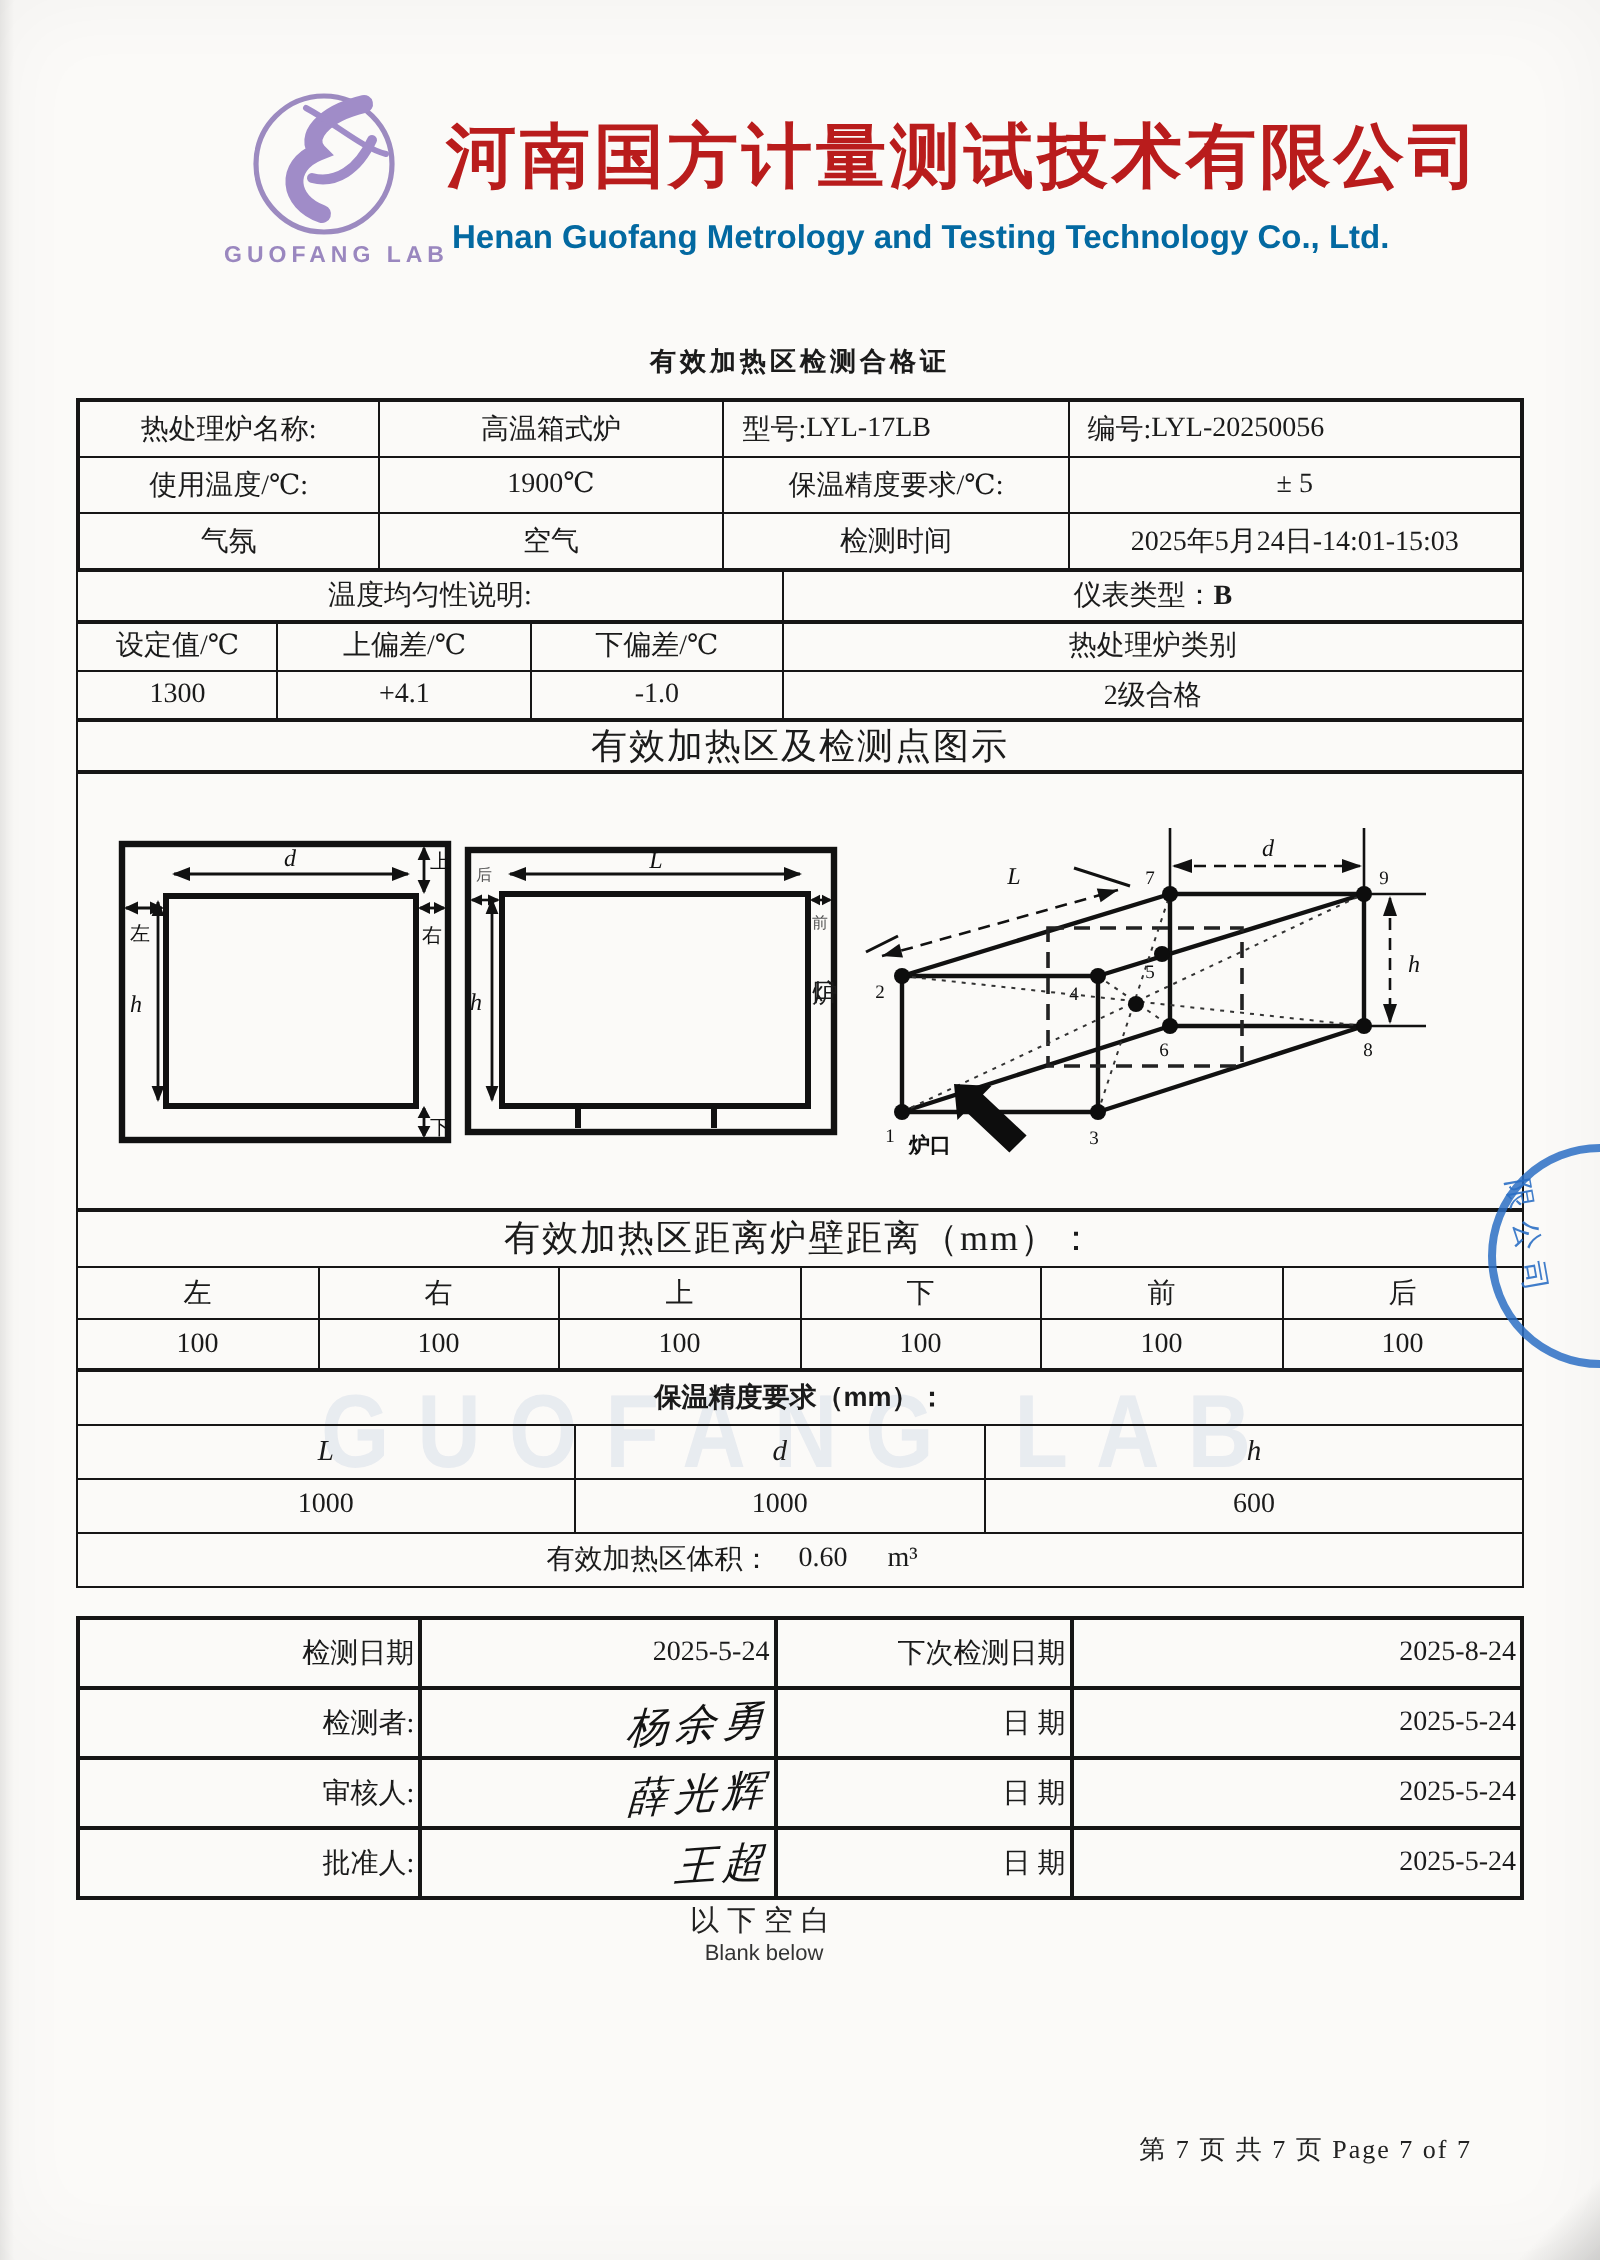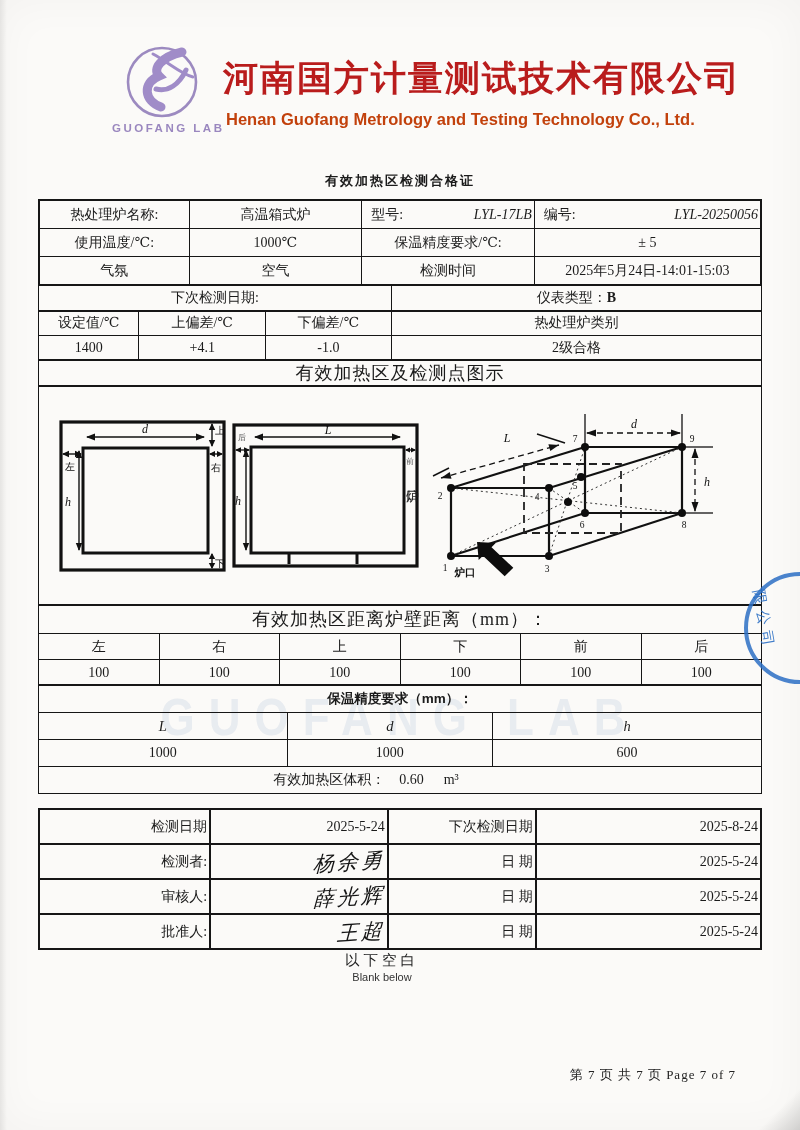--- a/index.html
+++ b/index.html
@@ -13,21 +13,21 @@
 
   
   .logo{position:absolute;left:112px;top:44px;width:100px;text-align:center;}
   .logo-mark{display:block;margin:0 auto;}
   .logo-caption{display:block;margin-top:2px;font-family:"Liberation Sans",sans-serif;
         font-size:11.5px;font-weight:bold;letter-spacing:2.5px;color:#9a87bf;white-space:nowrap;}
   .company-cn{position:absolute;left:223px;top:55px;width:545px;font-size:35px;font-weight:bold;
         letter-spacing:2px;color:#b91c1c;white-space:nowrap;}
   .company-en{position:absolute;left:226px;top:110px;width:545px;
         font-family:"Liberation Sans",sans-serif;font-size:16.5px;font-weight:bold;
-        color:#c2410c;white-space:nowrap;}
+        color:#0369a1;white-space:nowrap;}
 
   .doc-title{position:absolute;top:172px;left:0;width:800px;text-align:center;
         font-size:13px;font-weight:bold;letter-spacing:2px;}
 
   
   .wm{position:absolute;top:692px;left:140px;width:520px;text-align:center;
         font-family:"Liberation Sans",sans-serif;font-weight:bold;font-size:44px;
         letter-spacing:14px;color:rgba(140,165,200,0.17);transform:scaleY(1.18);}
   .stamp{position:absolute;top:572px;right:-56px;width:104px;height:104px;border-radius:50%;
         border:4.5px solid rgba(43,111,196,.85);}
@@ -40,21 +40,21 @@
   table{border-collapse:collapse;table-layout:fixed;width:724px;margin-top:-2px;}
   table:first-child{margin-top:0;}
   td{border:1.5px solid #161616;text-align:center;vertical-align:middle;
      font-size:14px;padding:0 2px;overflow:hidden;white-space:nowrap;}
   .tA{border:2px solid #161616;} .tA td{height:27px;}
   .tB td{height:26px;} .tC td{height:24px;} .tD td{height:26px;}
   .tE td{height:25px;} .tE .title-row td{height:28px;}
   .tF td{height:26px;} .tF .title-row td{height:27px;}
   .tG{margin-top:14px;border:2.2px solid #111;} .tG td{height:33px;border-width:2px;text-align:right;}
   .cell-flex{display:flex;align-items:center;height:100%;}
-  .cell-flex .lab{padding-left:7px;} .cell-flex .val{flex:1;text-align:right;font-style:italic;}
+  .cell-flex .lab{padding-left:7px;} .cell-flex .val{flex:1;text-align:left;}
   .section-title{font-size:18px;letter-spacing:1px;}
   .bold-sans{font-family:"Liberation Sans",sans-serif;font-weight:bold;font-size:13.5px;}
   .ital{font-style:italic;font-size:14.5px;}
   .vol-row{display:flex;align-items:center;justify-content:center;height:100%;
         transform:translateX(-34px);}
   .vol-row .v{margin:0 20px 0 14px;} 
   .sig{display:inline-block;font-size:21px;font-style:italic;letter-spacing:3px;
         transform:rotate(-4deg) skewX(-6deg);color:#141414;}
 
   
@@ -119,62 +119,62 @@
         </td>
         <td>
           <div class="cell-flex">
                 <span class="lab">编号:</span>
                 <span class="val">LYL-20250056</span>
               </div>
         </td>
       </tr>
       <tr>
         <td>使用温度/℃:</td>
-        <td>1000℃</td>
+        <td>1900℃</td>
         <td>保温精度要求/℃:</td>
         <td>± 5</td>
       </tr>
       <tr>
         <td>气氛</td>
         <td>空气</td>
         <td>检测时间</td>
         <td>2025年5月24日-14:01-15:03</td>
       </tr>
     </tbody>
       </table>
 
     <table class="tB">
       <colgroup>
           <col style="width:48.8%">
           <col style="width:51.2%">
         </colgroup>
       <tbody>
           <tr>
-        <td>下次检测日期:</td>
+        <td>温度均匀性说明:</td>
         <td><span>仪表类型：</span><b>B</b></td>
       </tr>
     </tbody>
       </table>
 
     <table class="tC">
       <colgroup>
           <col style="width:13.9%">
           <col style="width:17.5%">
           <col style="width:17.4%">
           <col style="width:51.2%">
         </colgroup>
       <tbody>
           <tr>
         <td>设定值/℃</td>
         <td>上偏差/℃</td>
         <td>下偏差/℃</td>
         <td>热处理炉类别</td>
       </tr>
       <tr>
-        <td>1400</td>
+        <td>1300</td>
         <td>+4.1</td>
         <td>-1.0</td>
         <td>2级合格</td>
       </tr>
     </tbody>
       </table>
 
     <table class="tD">
       <tbody>
           <tr>

